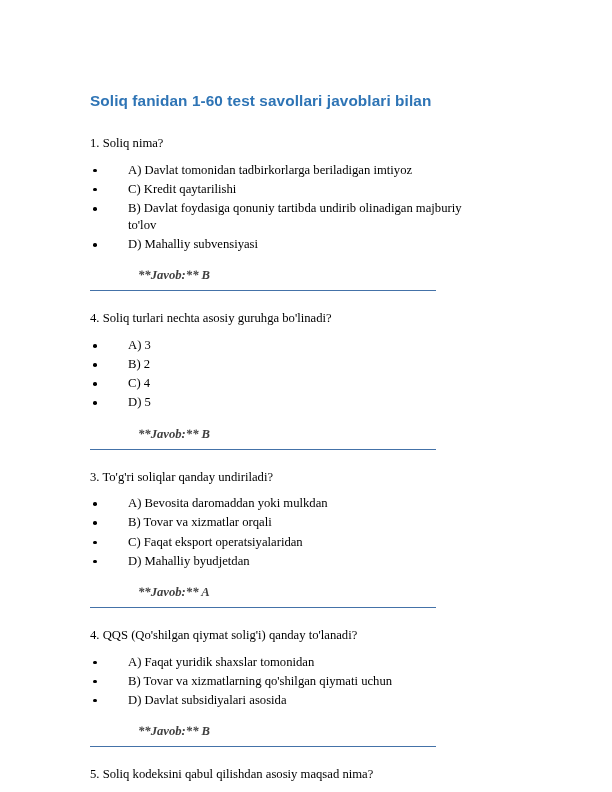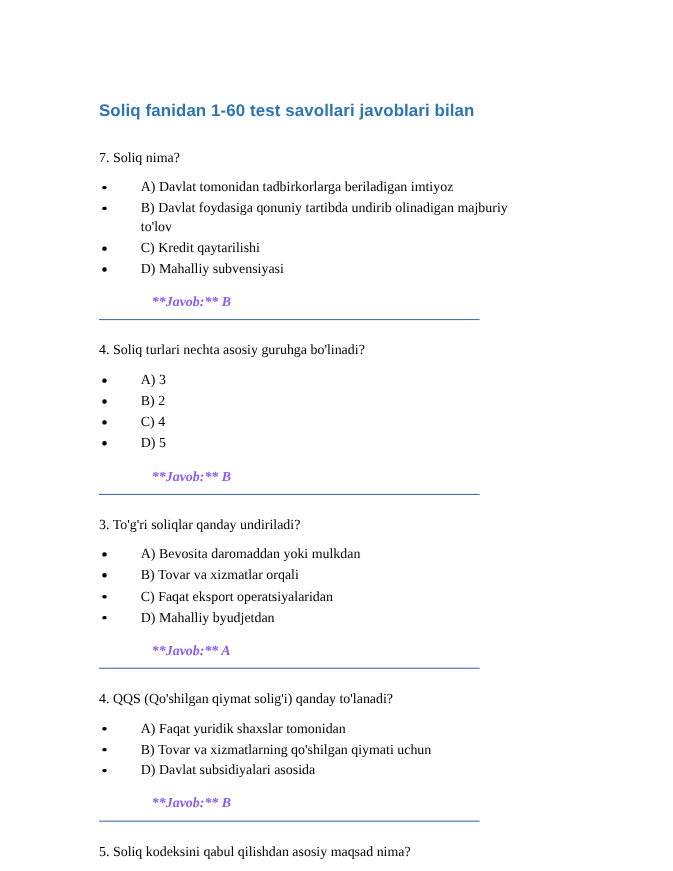--- a/index.html
+++ b/index.html
@@ -61,21 +61,21 @@
     padding-left: 48px;
     padding-bottom: 7px;
     border-bottom: 1.2px solid #4472a8;
     margin-right: 40px;
   }
   .answer-text {
     font-family: "Liberation Serif", serif;
     font-style: italic;
     font-weight: bold;
     font-size: 9.5pt;
-    color: #8b5cf6;
+    color: #404040;
   }
   .q-group {
     margin-bottom: 0;
   }
   .q-group.first .question {
     margin-top: 0;
   }
   .q-group .question {
     margin-top: 18px;
   }
@@ -84,25 +84,25 @@
   }
 </style>
 </head>
 <body>
 
 <div class="page">
 
   <h1 class="doc-title">Soliq fanidan 1-60 test savollari javoblari bilan</h1>
 
   <div class="q-group first">
-    <p class="question">7. Soliq nima?</p>
+    <p class="question">1. Soliq nima?</p>
     <ul class="options">
       <li>A) Davlat tomonidan tadbirkorlarga beriladigan imtiyoz</li>
+      <li>C) Kredit qaytarilishi</li>
       <li>B) Davlat foydasiga qonuniy tartibda undirib olinadigan majburiy to'lov</li>
-      <li>C) Kredit qaytarilishi</li>
       <li>D) Mahalliy subvensiyasi</li>
     </ul>
     <div class="answer-block">
       <span class="answer-text">**Javob:** B</span>
     </div>
   </div>
 
   <div class="q-group">
     <p class="question">4. Soliq turlari nechta asosiy guruhga bo'linadi?</p>
     <ul class="options">

